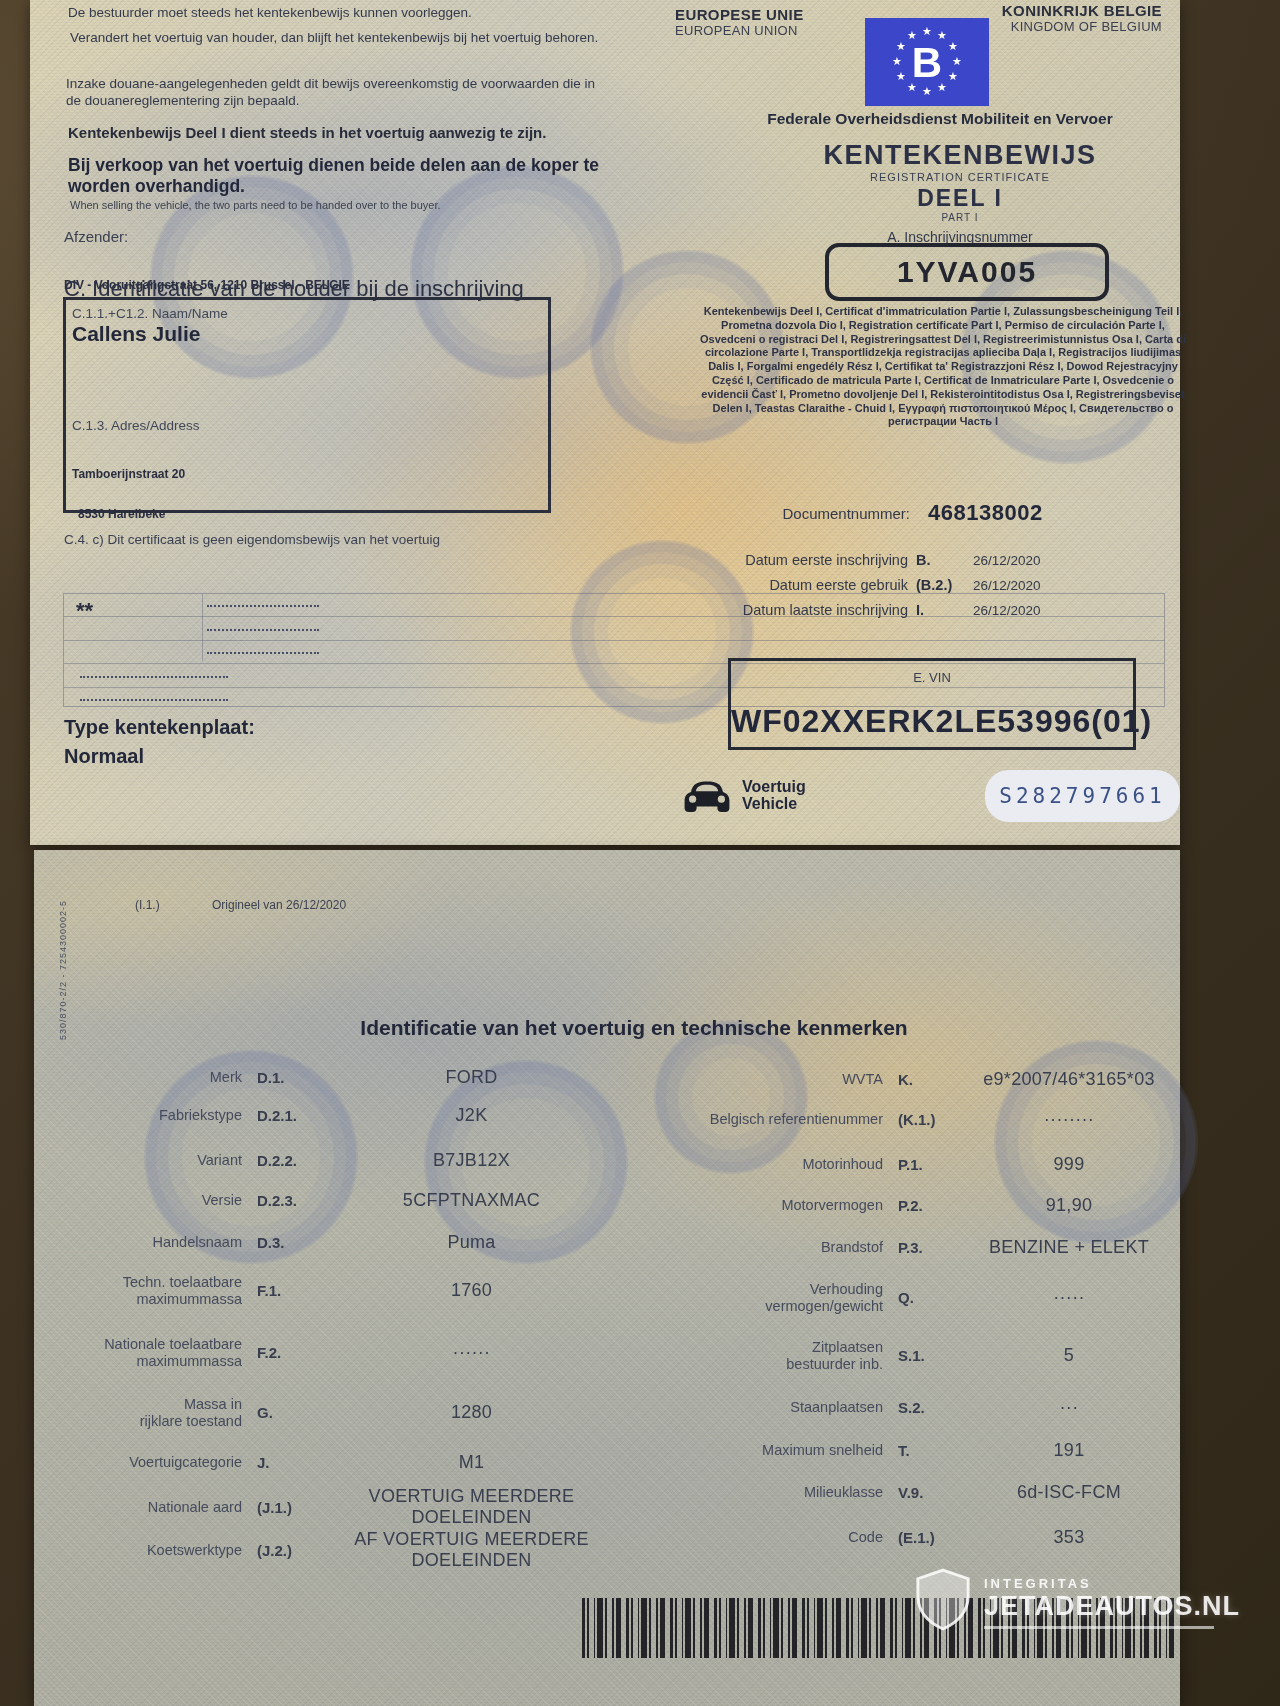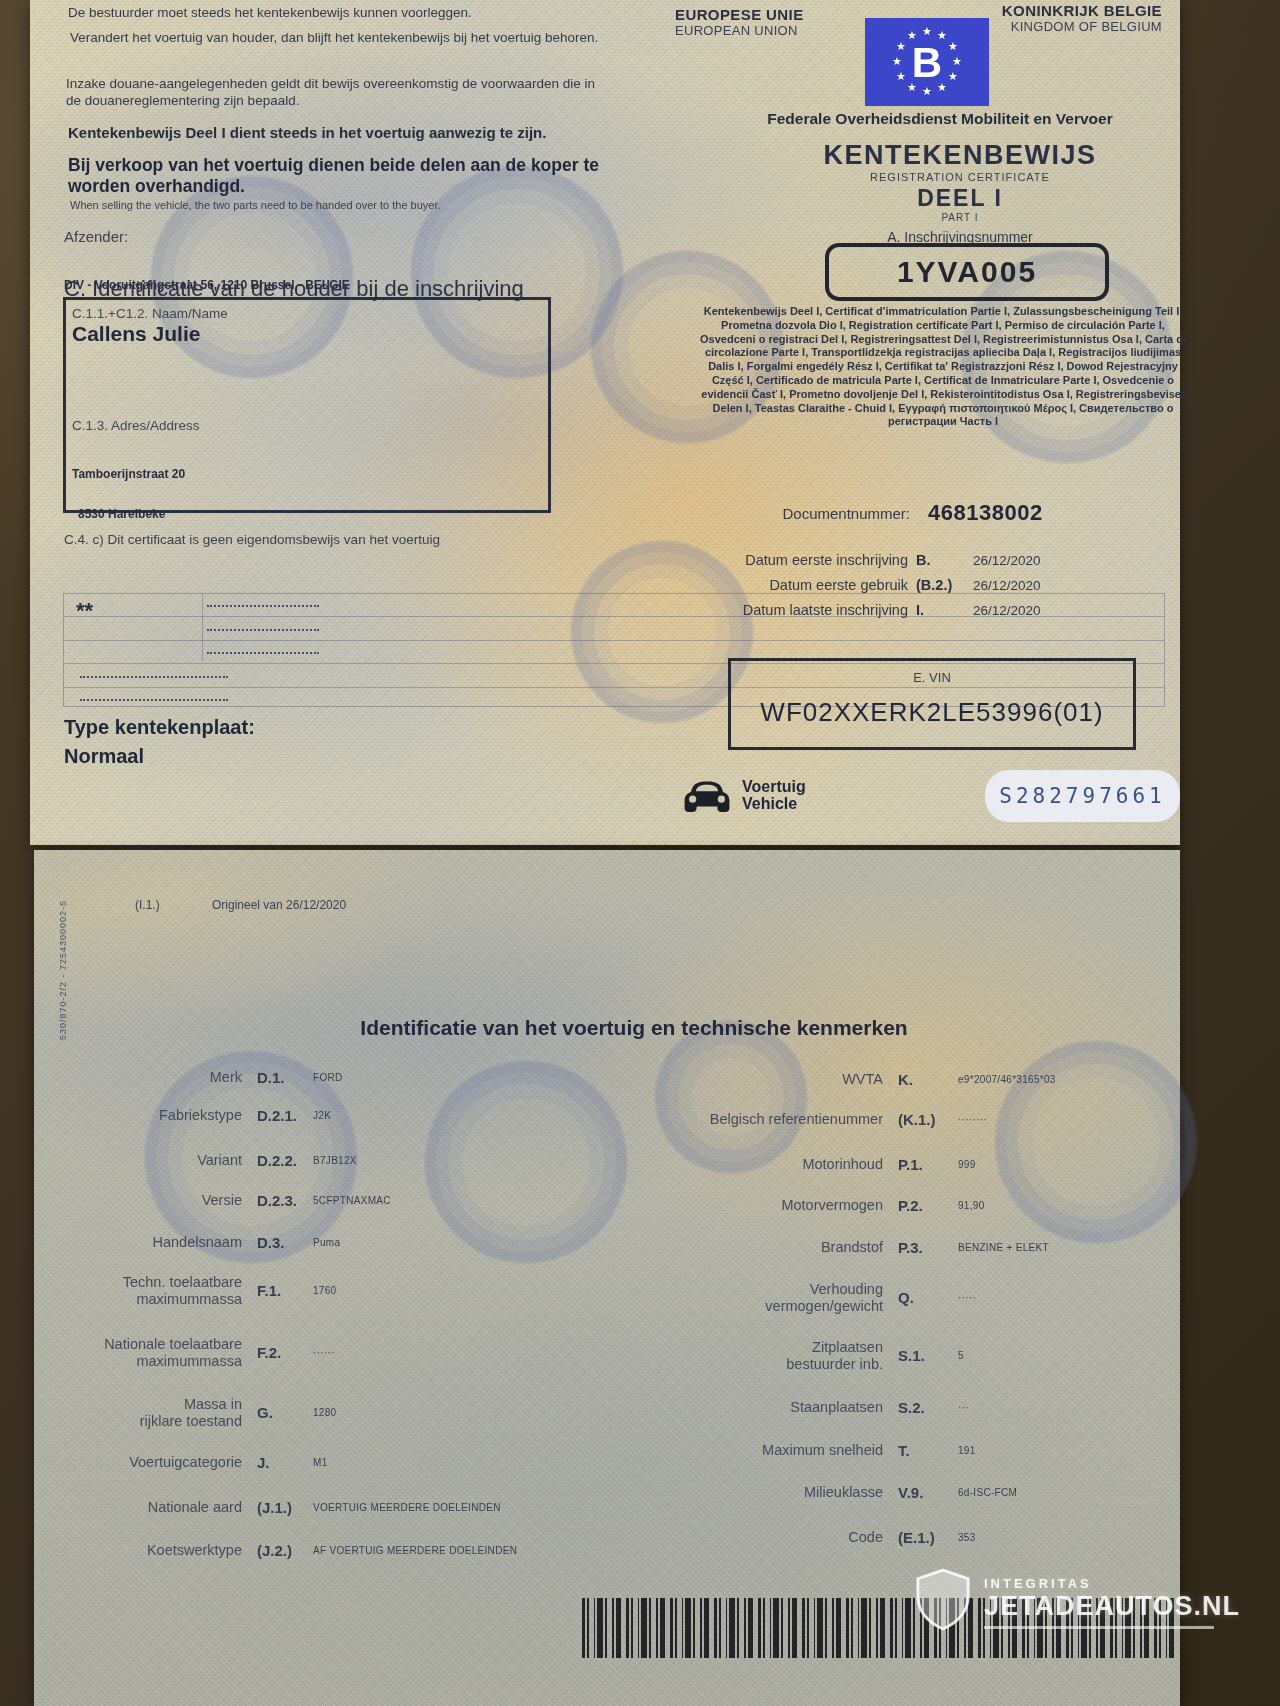--- a/index.html
+++ b/index.html
@@ -66,35 +66,35 @@
   .platenum{font-size:30px;font-weight:bold;letter-spacing:2px;color:#23262f;}
   .multi{font-size:11px;font-weight:bold;line-height:13.8px;text-align:center;color:#2e3346;}
   .docnum-l{font-size:15px;color:#333949;text-align:right;}
   .docnum-v{font-size:22px;font-weight:bold;color:#23273a;letter-spacing:.5px;}
   .daterow{display:flex;align-items:baseline;margin-bottom:9px;}
   .daterow .c-label{width:300px;text-align:right;font-size:14.5px;color:#333949;}
   .daterow .c-code{width:50px;margin-left:8px;font-size:14.5px;font-weight:bold;color:#2c3142;}
   .daterow .c-value{font-size:13.5px;color:#333949;margin-left:7px;}
   .vinbox{border:3px solid #262a35;text-align:center;}
   .vinlab{font-size:13px;color:#3a4052;margin-top:9px;}
-  .vinval{font-size:26px;font-weight:normal;letter-spacing:1px;color:#23273a;margin-top:12px;}
+  .vinval{font-size:32px;font-weight:bold;letter-spacing:1px;color:#23273a;margin-top:18px;}
   .vehlab{font-size:16px;line-height:17px;font-weight:bold;color:#23273a;}
   .serial{background:rgba(236,239,246,.92);color:#3b5086;font-family:"DejaVu Sans Mono",monospace;
     font-size:21px;letter-spacing:4px;display:flex;align-items:center;justify-content:center;border-radius:24px;}
   
   .edge-code{font-size:9px;color:#4a4f60;transform:rotate(-90deg);transform-origin:0 0;white-space:nowrap;letter-spacing:1px;}
   .orig-code{font-size:12px;color:#3d4252;}
   .title2{font-size:21px;font-weight:bold;color:#23273a;text-align:center;}
   .speccol{position:absolute;top:0;height:100%;}
   #lcol{left:36px;width:560px;}
   #rcol{left:660px;width:486px;}
   .srow{position:absolute;left:0;width:100%;display:flex;align-items:center;transform:translateY(-50%);}
   .srow .c-label{text-align:right;font-size:14.5px;line-height:16.5px;color:#454b5c;white-space:pre-line;}
   .srow .c-code{font-size:15px;font-weight:bold;color:#383e4e;}
-  .srow .c-value{font-size:10px;color:#383e4e;letter-spacing:.3px;}
+  .srow .c-value{font-size:18px;color:#383e4e;letter-spacing:.3px;text-align:center;}
   #lcol .c-label{width:172px;}
   #lcol .c-code{width:56px;margin-left:15px;}
   #lcol .c-value{flex:1;}
   #rcol .c-label{width:189px;}
   #rcol .c-code{width:60px;margin-left:15px;}
   #rcol .c-value{flex:1;}
   #lcol .srow:nth-child(1){top:227px}#lcol .srow:nth-child(2){top:265px}
   #lcol .srow:nth-child(3){top:310px}#lcol .srow:nth-child(4){top:350px}
   #lcol .srow:nth-child(5){top:392px}#lcol .srow:nth-child(6){top:440px}
   #lcol .srow:nth-child(7){top:502px}#lcol .srow:nth-child(8){top:562px}

